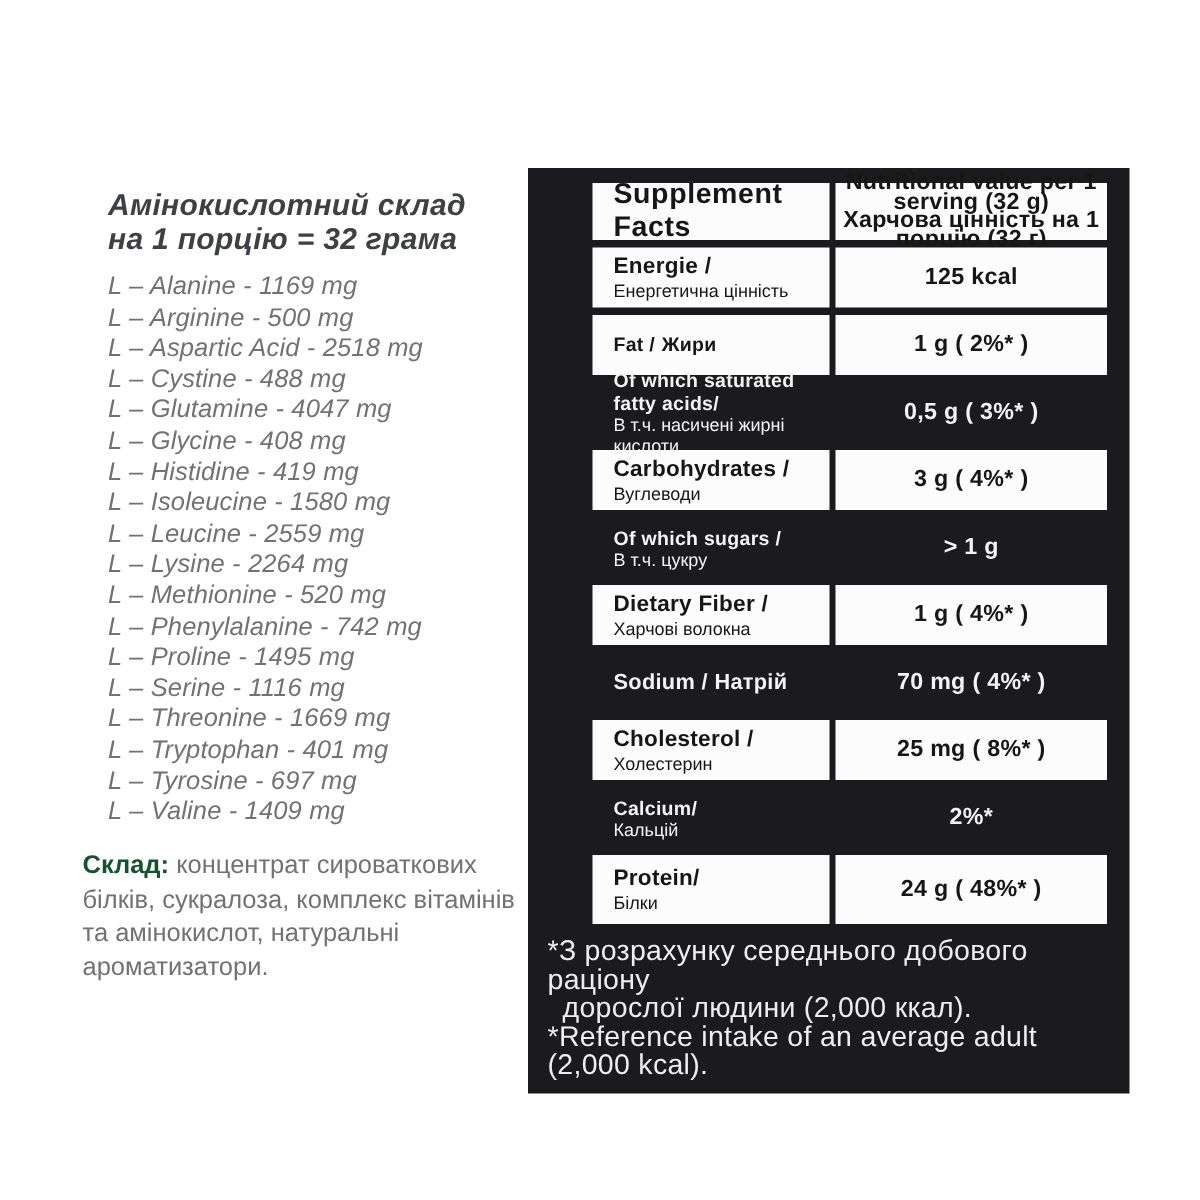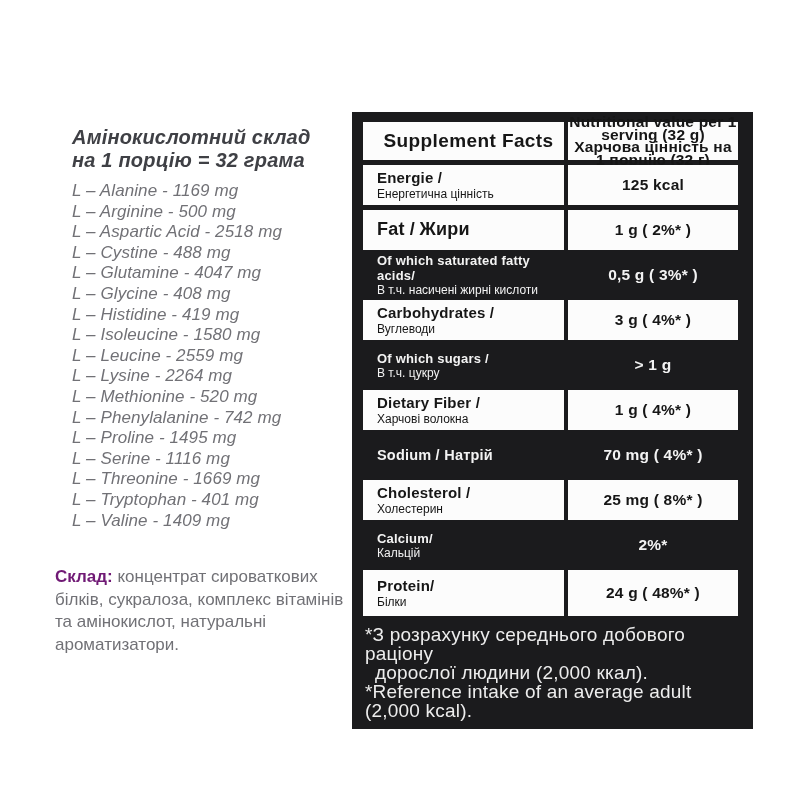--- a/index.html
+++ b/index.html
@@ -39,21 +39,21 @@
     position: absolute;
     left: 55px;
     top: 566px;
     width: 302px;
     font-size: 17px;
     line-height: 22.5px;
     color: #717176;
   }
   .comp .comp-label {
     font-weight: bold;
-    color: #701a75;
+    color: #14532d;
   }
 
   
   .facts-panel {
     position: absolute;
     left: 352px;
     top: 112px;
     width: 401px;
     background: #1b1b1d;
     padding: 10px 15px 9px 11px;
@@ -63,43 +63,44 @@
     display: flex;
     gap: 4px;
     margin-bottom: 5px;
     height: 40px;
   }
   .row.header { height: 38px; }
   .row.tall { height: 46px; }
   .row.light .cell { background: #fcfcfc; color: #161616; }
   .row.dark { color: #f3f3f3; }
   .cell.label {
-    width: 201px;
+    width: 158px;
     padding-left: 14px;
     padding-right: 4px;
     display: flex;
     flex-direction: column;
     justify-content: center;
+    margin-left: 32px;
   }
   .cell.value {
     flex: 1;
     display: flex;
     align-items: center;
     justify-content: center;
     font-weight: bold;
     font-size: 15.5px;
     letter-spacing: 0.2px;
     text-align: center;
   }
   .l1 { font-weight: bold; font-size: 15px; line-height: 17px; letter-spacing: 0.2px; }
   .l2 { font-size: 12px; line-height: 16px; }
   .row.dark .l1 { font-size: 13px; line-height: 15px; }
   .row.dark .l2 { font-size: 12px; line-height: 14px; }
   .oneline .uk { font-weight: bold; }
-  .row.light .oneline .l1-part { font-size: 18px; }
+  .row.light .oneline .l1-part { font-size: 13px; }
   .row.dark .oneline .l1-part { font-size: 14.5px; }
   .title-cell {
     justify-content: center;
     align-items: center;
     flex-direction: row;
     padding-left: 0;
     font-weight: bold;
     font-size: 19px;
     letter-spacing: 0.4px;
   }
@@ -142,20 +143,21 @@
       <div>L – Histidine - 419 mg</div>
       <div>L – Isoleucine - 1580 mg</div>
       <div>L – Leucine - 2559 mg</div>
       <div>L – Lysine - 2264 mg</div>
       <div>L – Methionine - 520 mg</div>
       <div>L – Phenylalanine - 742 mg</div>
       <div>L – Proline - 1495 mg</div>
       <div>L – Serine - 1116 mg</div>
       <div>L – Threonine - 1669 mg</div>
       <div>L – Tryptophan - 401 mg</div>
+      <div>L – Tyrosine - 697 mg</div>
       <div>L – Valine - 1409 mg</div>
     </div>
   </div>
 
   <div class="comp"><span class="comp-label">Склад:</span><span> концентрат сироваткових білків, сукралоза, комплекс вітамінів та амінокислот, натуральні ароматизатори.</span></div>
 
   <div class="facts-panel">
     <div class="facts-table">
 
       <div class="row header light">

